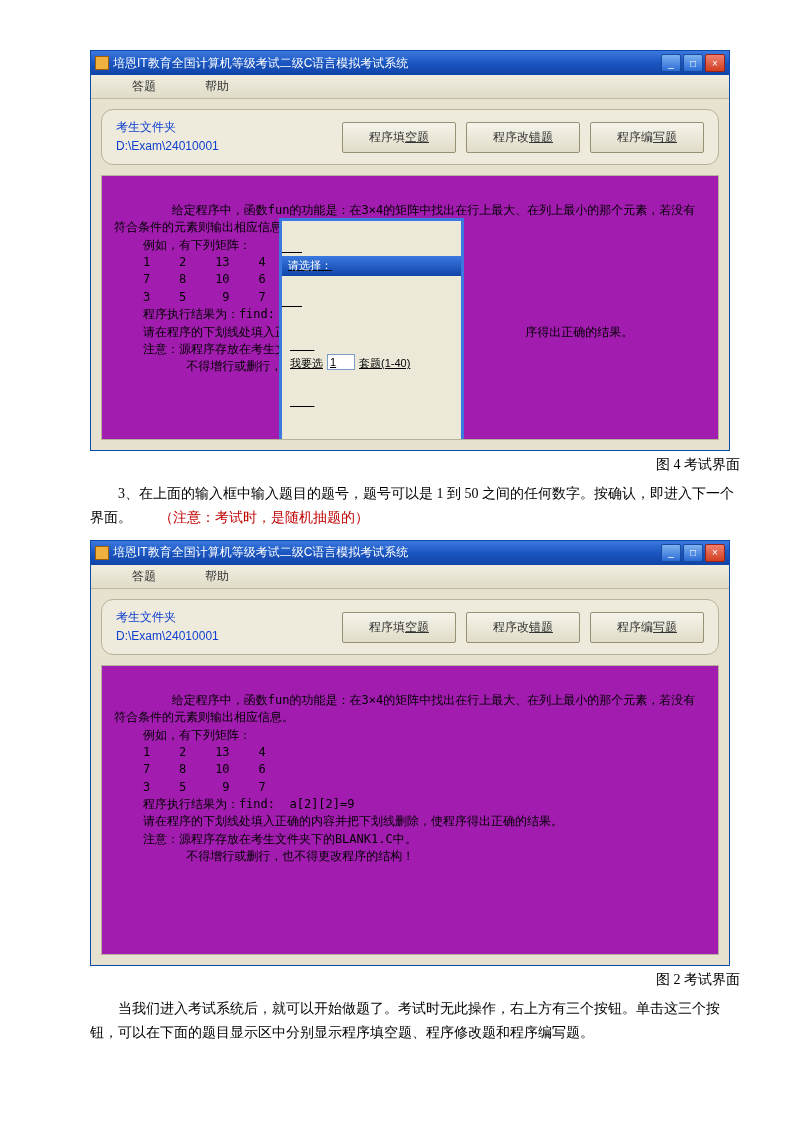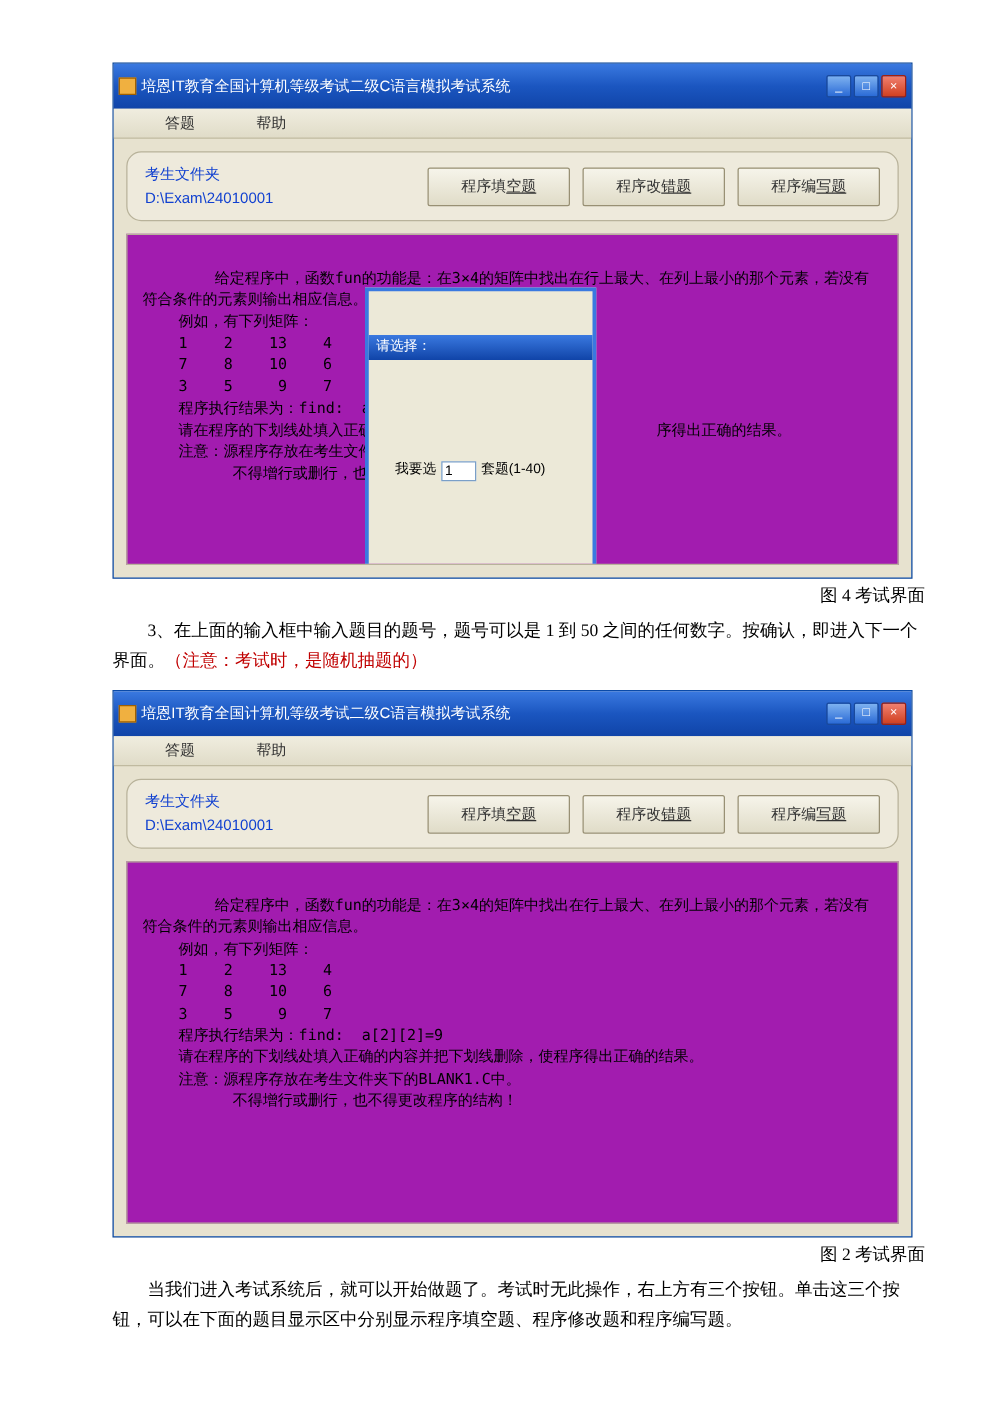--- a/index.html
+++ b/index.html
@@ -19,21 +19,21 @@
     margin: 10px 0 5px 0;
     font-family: "Microsoft YaHei", sans-serif;
     font-size: 12px;
   }
   .titlebar {
     background: linear-gradient(to bottom, #3a79e0 0%, #1b56c0 50%, #1044a8 100%);
     color: #fff;
     height: 24px;
     display: flex;
     align-items: center;
-    padding: 18px 4px;
+    padding: 0 4px;
     justify-content: space-between;
   }
   .titlebar-left { display: flex; align-items: center; gap: 4px; }
   .app-icon {
     width: 14px; height: 14px; background: #f0b040; border: 1px solid #a06000;
     display: inline-block;
   }
   .titlebar-title { font-size: 12px; }
   .win-controls { display: flex; gap: 2px; }
   .win-btn {
@@ -90,51 +90,52 @@
     font-family: "SimSun", monospace;
     line-height: 1.45;
     height: 265px;
     overflow: hidden;
     position: relative;
   }
   .content-area.h2 { height: 290px; }
   
   .dialog {
     position: absolute;
-    left: 190px; top: 42px;
+    left: 177px; top: 42px;
     width: 185px;
     border: 3px solid #3a79e0;
     background: #ece9d8;
     font-family: "Microsoft YaHei", sans-serif;
+    text-decoration: underline;
   }
   .dialog .d-title {
     background: linear-gradient(to bottom, #3a79e0, #1044a8);
     color: #fff;
     font-size: 11px;
     padding: 2px 6px;
   }
   .dialog .d-body {
     padding: 6px 8px;
     font-size: 11px;
     color: #000;
     line-height: 1.7;
   }
-  .d-row { display: flex; align-items: flex-end; gap: 4px; margin-left: 13px; }
+  .d-row { display: flex; align-items: flex-start; gap: 4px; }
   .d-input {
     width: 28px; height: 16px;
     border: 1px solid #7a9fc8;
     background: #fff;
     font-size: 11px;
     padding: 0 2px;
   }
   .d-note { font-size: 16px; margin-top: 42px; }
   
   .caption { text-align: right; margin: 4px 0 8px 0; font-size: 14px; }
   .para { font-size: 14px; line-height: 1.7; }
-  .para .red { color: #c00000; }
+  .para .red { color: #c00000; margin-left: 27px; }
   .indent { text-indent: 2em; }
 </style>
 </head>
 <body>
 
 <div class="app-window">
   <div class="titlebar">
     <div class="titlebar-left">
       <span class="app-icon"></span>
       <span class="titlebar-title">培恩IT教育全国计算机等级考试二级C语言模拟考试系统</span>

